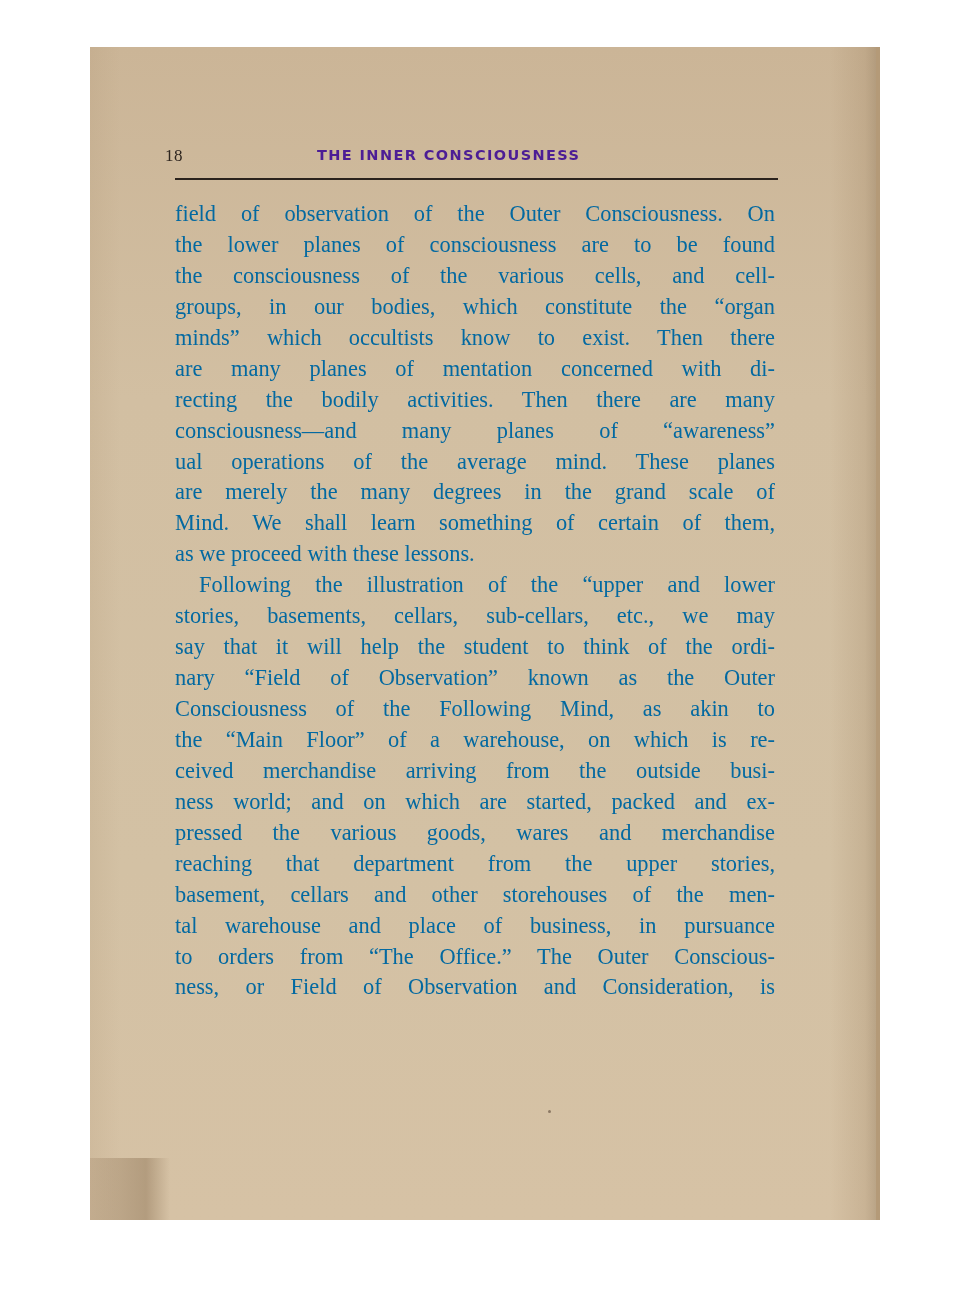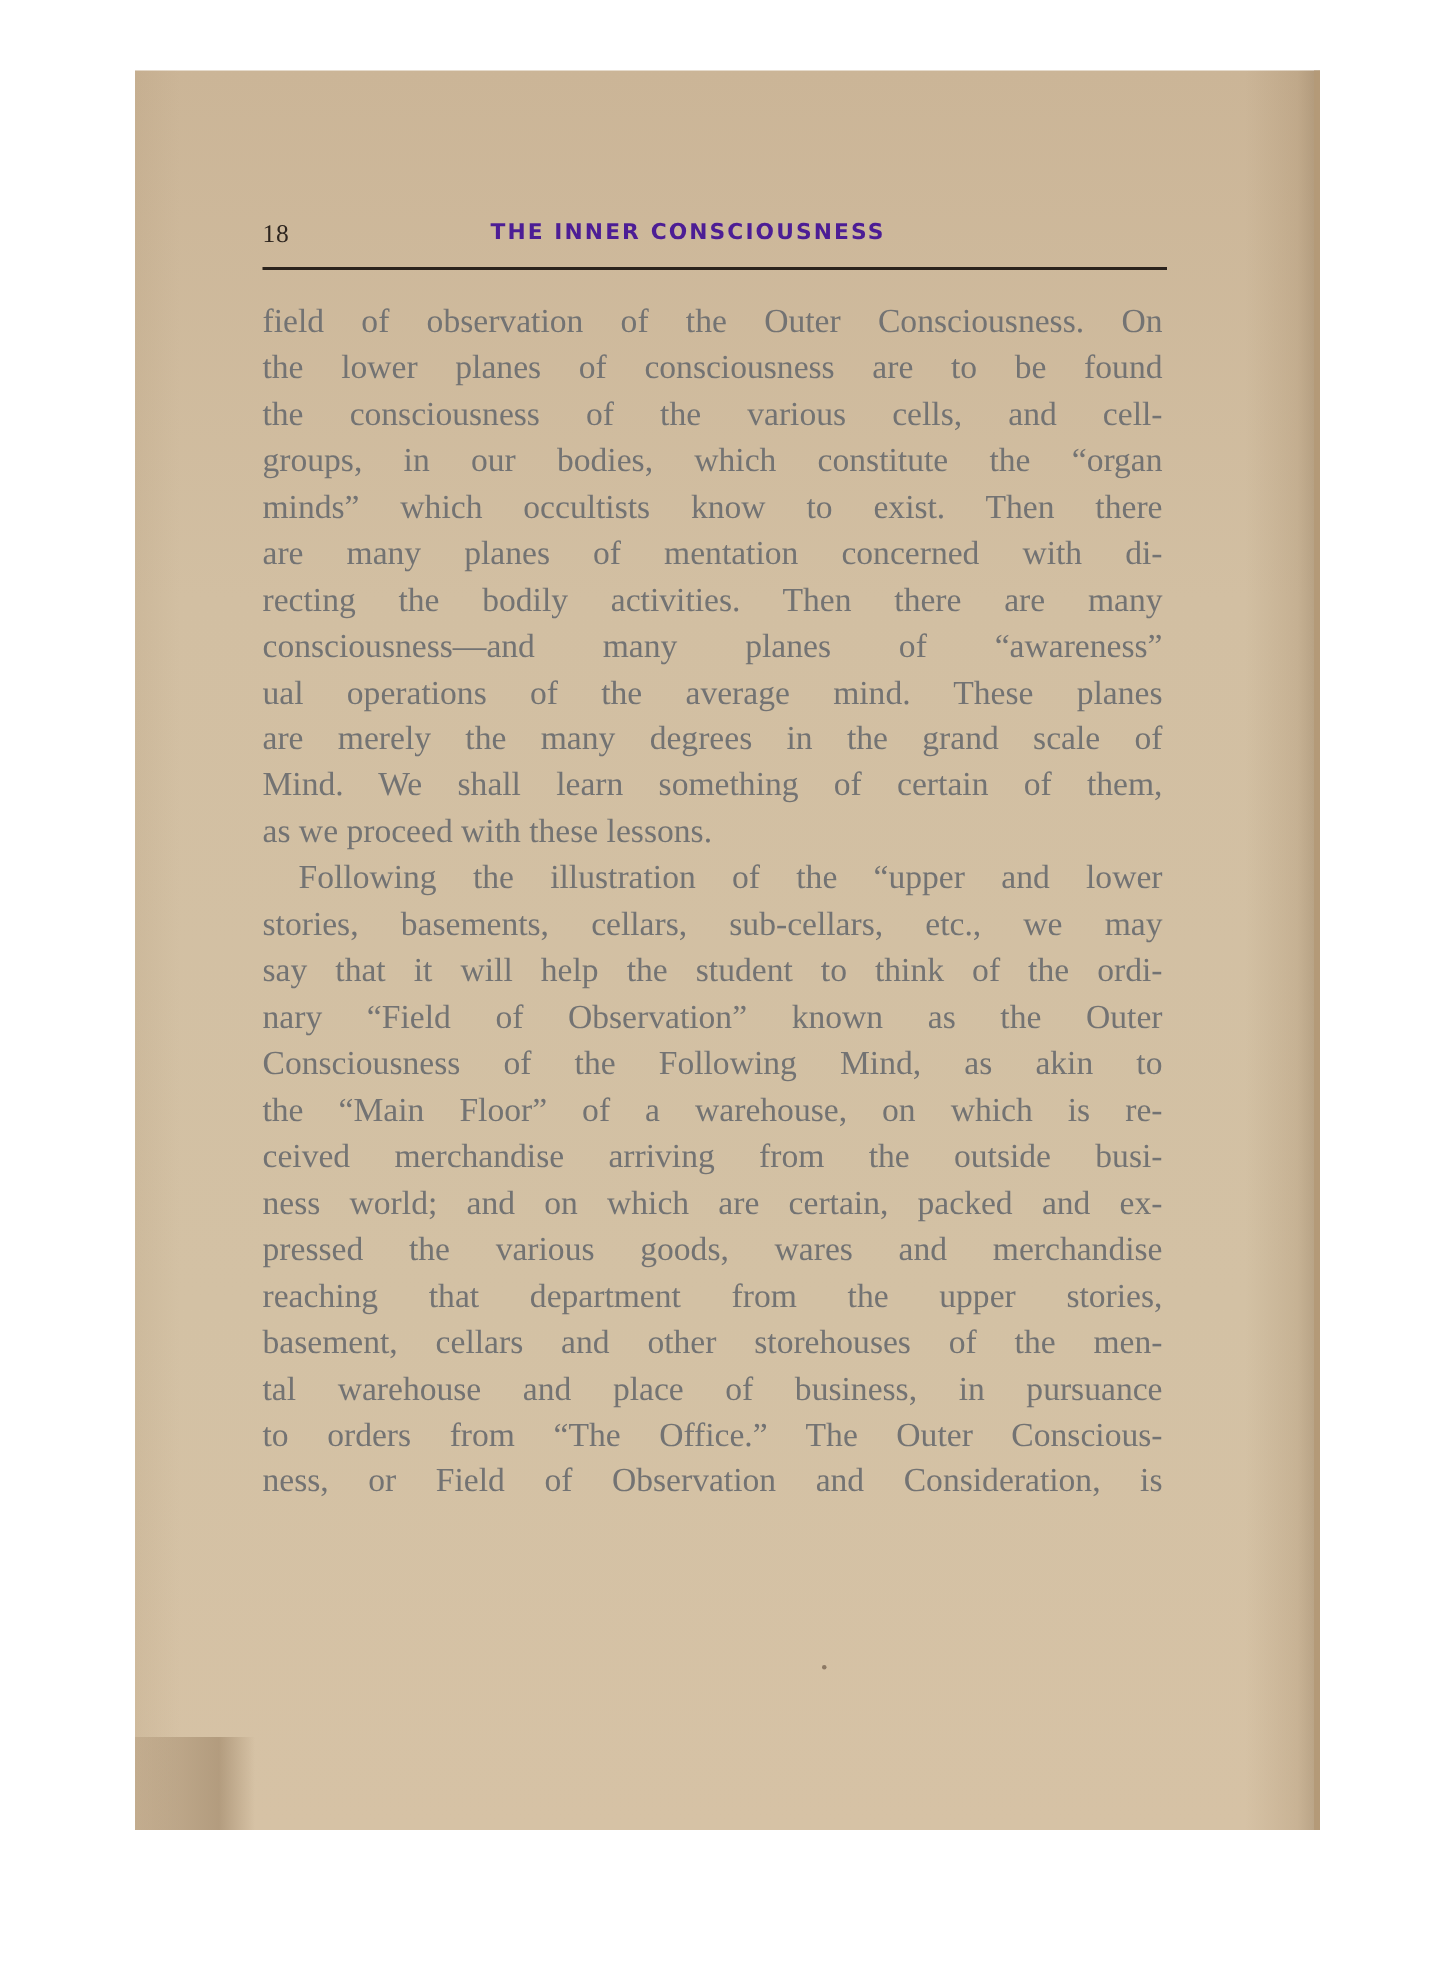--- a/index.html
+++ b/index.html
@@ -36,21 +36,21 @@
     .page-shadow-bottom-left {
       position: absolute;
       left: 0;
       bottom: 0;
       width: 80px;
       height: 62px;
       background: linear-gradient(90deg, rgba(170,145,115,0.35), rgba(150,125,95,0.55) 70%, rgba(0,0,0,0));
     }
     .running-head {
       position: absolute;
-      left: 175px;
+      left: 165px;
       top: 146px;
       width: 603px;
       height: 24px;
     }
     .page-number {
       position: absolute;
       left: 0;
       top: 0;
       font-family: "Liberation Serif", serif;
       font-size: 17px;
@@ -115,21 +115,21 @@
   <div class="page-shadow-bottom-left"></div>
   <div class="speck" style="left:458px; top:1063px;"></div>
 </div>
 
 <div class="running-head">
   <span class="page-number">18</span>
   <span class="running-title">THE INNER CONSCIOUSNESS</span>
 </div>
 <div class="head-rule"></div>
 
-<div class="body-text" style="color: #737373;">
+<div class="body-text" style="color: #0369a1;">
 
   <div>
     <span class="line">field of observation of the Outer Consciousness. On</span>
     <span class="line">the lower planes of consciousness are to be found</span>
     <span class="line">the consciousness of the various cells, and cell-</span>
     <span class="line">groups, in our bodies, which constitute the “organ</span>
     <span class="line">minds” which occultists know to exist. Then there</span>
     <span class="line">are many planes of mentation concerned with di-</span>
     <span class="line">recting the bodily activities. Then there are many</span>
     <span class="line">consciousness—and many planes of “awareness”</span>
@@ -140,21 +140,21 @@
   </div>
 
   <div>
     <span class="line indent">Following the illustration of the “upper and lower</span>
     <span class="line">stories, basements, cellars, sub-cellars, etc., we may</span>
     <span class="line">say that it will help the student to think of the ordi-</span>
     <span class="line">nary “Field of Observation” known as the Outer</span>
     <span class="line">Consciousness of the Following Mind, as akin to</span>
     <span class="line">the “Main Floor” of a warehouse, on which is re-</span>
     <span class="line">ceived merchandise arriving from the outside busi-</span>
-    <span class="line">ness world; and on which are certain, packed and ex-</span>
+    <span class="line">ness world; and on which are started, packed and ex-</span>
     <span class="line">pressed the various goods, wares and merchandise</span>
     <span class="line">reaching that department from the upper stories,</span>
     <span class="line">basement, cellars and other storehouses of the men-</span>
     <span class="line">tal warehouse and place of business, in pursuance</span>
     <span class="line">to orders from “The Office.” The Outer Conscious-</span>
     <span class="line">ness, or Field of Observation and Consideration, is</span>
   </div>
 </div>
 
 </body></html>

